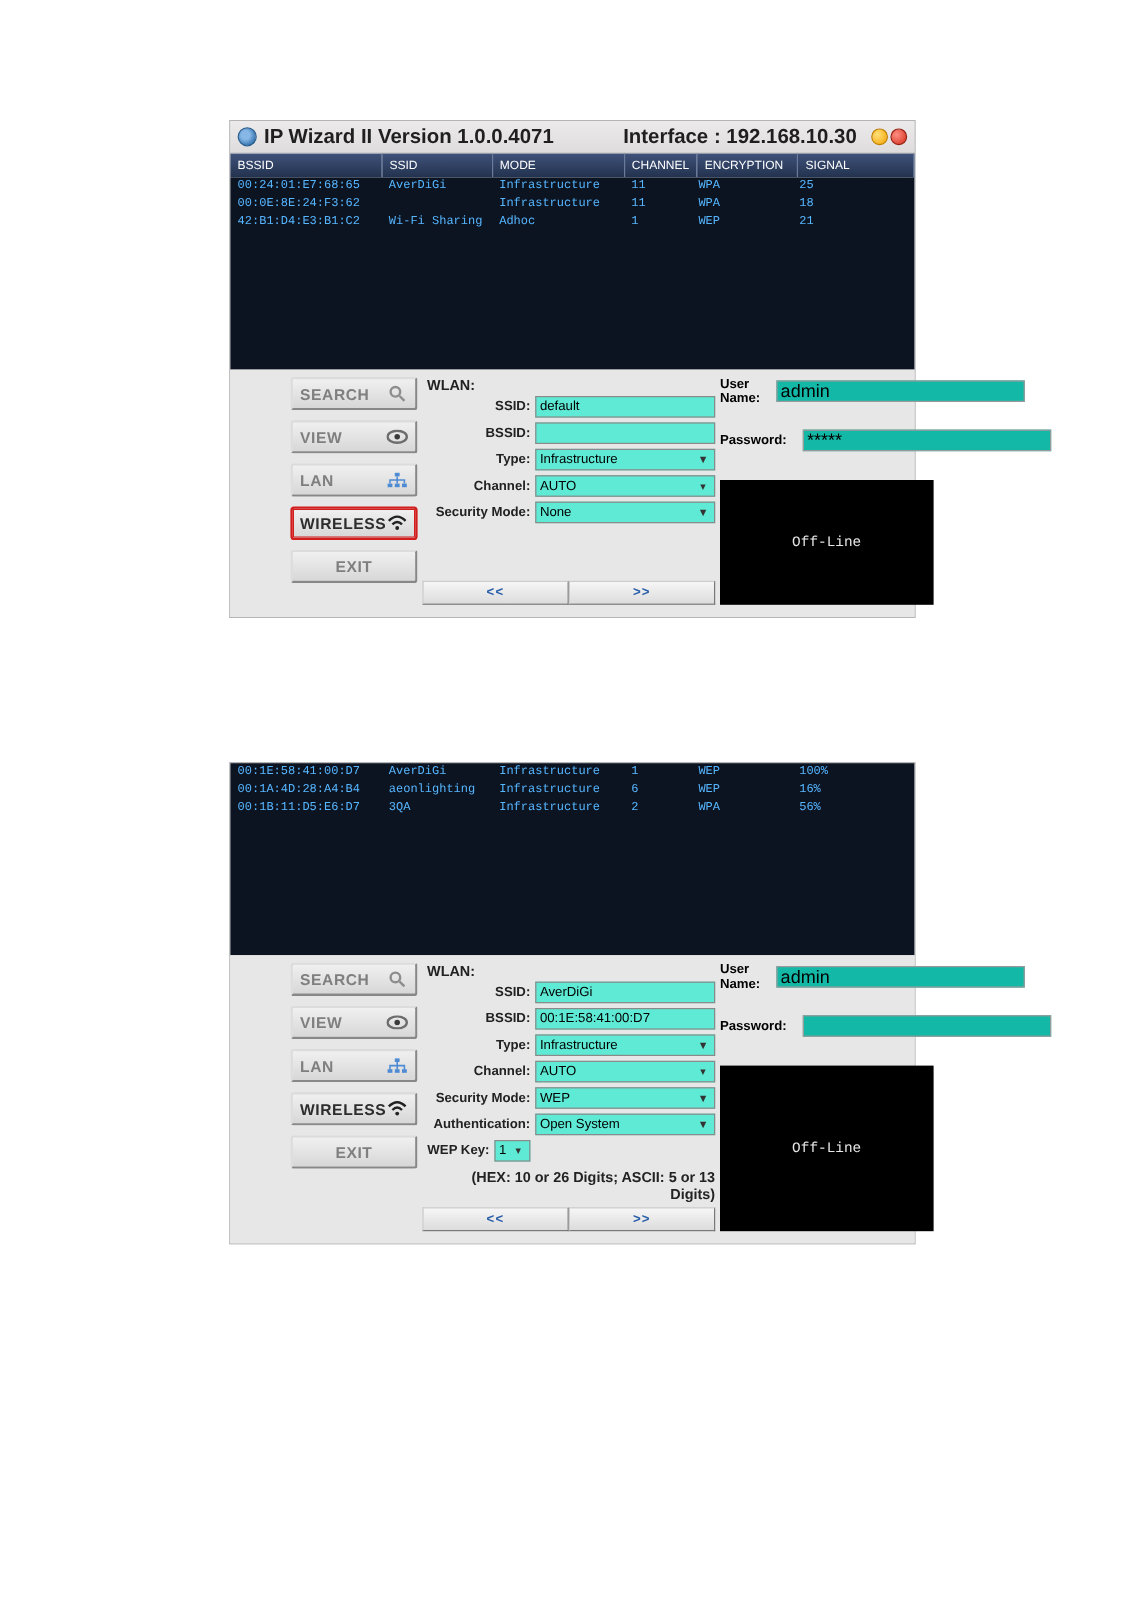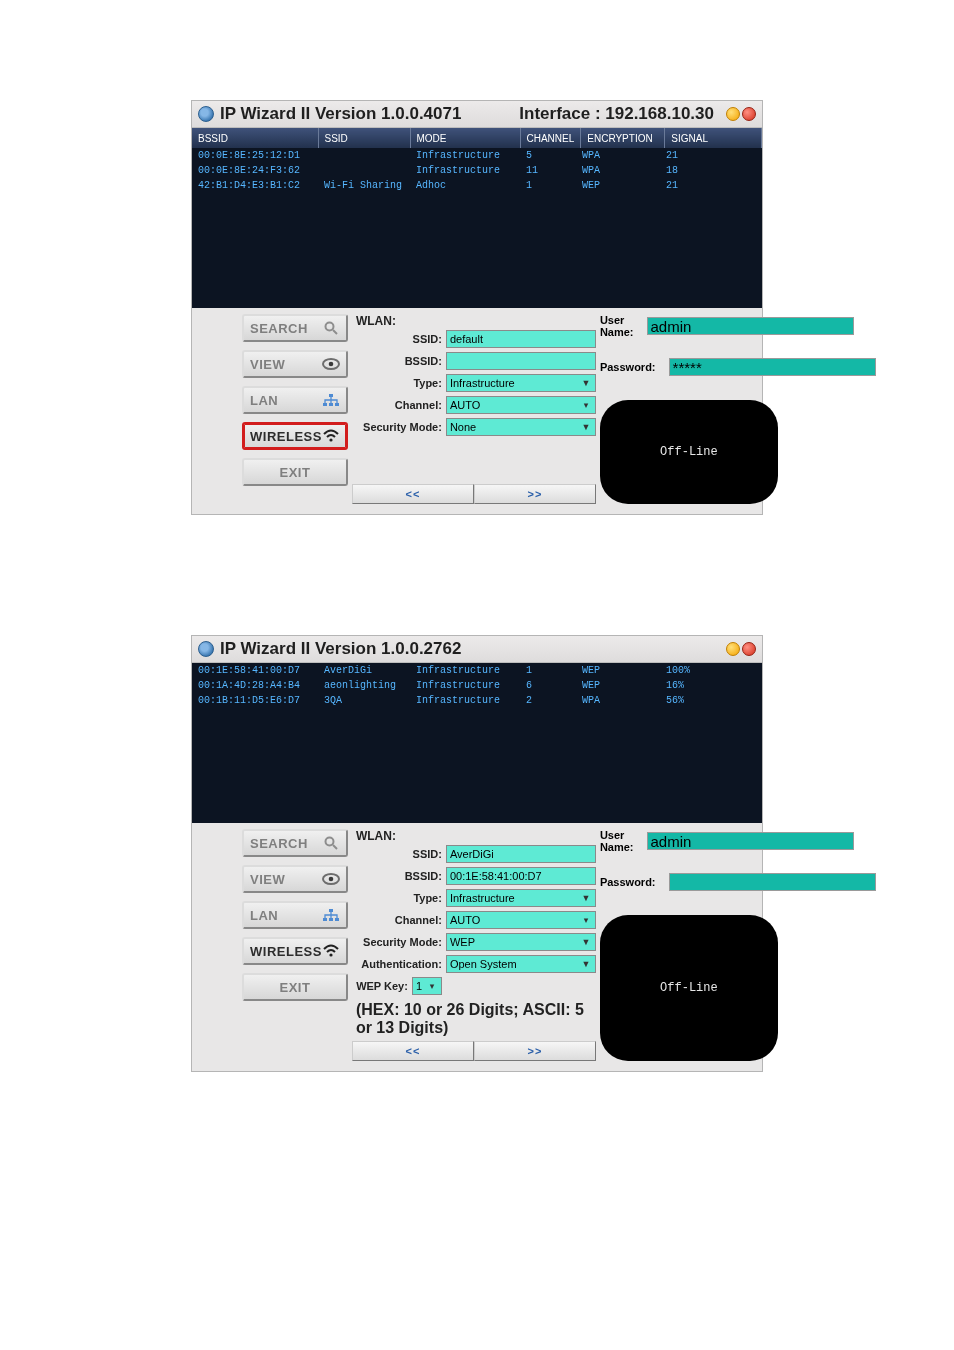--- a/index.html
+++ b/index.html
@@ -148,21 +148,21 @@
     padding: 0 3px;
   }
   .sel {
     display:flex; align-items:center; justify-content:space-between;
     cursor:pointer;
   }
   .sel .caret {
     width:12px; text-align:center; color:#333; font-size:9px;
   }
   .hint {
-    font-size:16px; font-weight:bold; color:#222; margin:2px 0 2px 4px;
+    font-size:12px; font-weight:bold; color:#222; margin:2px 0 2px 4px;text-align:right;
   }
   .nav-bottom {
     margin-top:auto;
     display:flex;
     gap:0;
   }
   .mini-btn {
     flex:1;
     height:18px;
     border:1px outset #ccc;
@@ -193,21 +193,20 @@
     margin-top:4px;
     flex:1;
     background:#000;
     min-height:96px;
     display:flex;
     align-items:center;
     justify-content:center;
     color:#e6e6e6;
     font-family:"Courier New", monospace;
     font-size:12px;
-    border-radius:28px;
   }
   .wlan-heading {
     font-weight:bold;
     font-size:12px;
     color:#222;
     margin:0 0 0 4px;
   }
   
   svg { display:block; }
 </style>
@@ -250,26 +249,26 @@
         <colgroup>
               <col style="width:126px">
               <col style="width:92px">
               <col style="width:110px">
               <col style="width:56px">
               <col style="width:84px">
               <col>
             </colgroup>
         <tbody>
           <tr>
-            <td>00:0E:8E:25:12:D1</td>
-            <td></td>
+            <td>00:24:01:E7:68:65</td>
+            <td>AverDiGi</td>
             <td>Infrastructure</td>
-            <td>5</td>
+            <td>11</td>
             <td>WPA</td>
-            <td>21</td>
+            <td>25</td>
           </tr>
           <tr>
             <td>00:0E:8E:24:F3:62</td>
             <td></td>
             <td>Infrastructure</td>
             <td>11</td>
             <td>WPA</td>
             <td>18</td>
           </tr>
           <tr>
@@ -390,27 +389,20 @@
         </div>
         <div class="status-box">
           <span>Off-Line</span>
         </div>
       </div>
     </div>
   </div>
 </div>
 
 <div class="app-window">
-  <div class="titlebar">
-    <span class="app-icon"></span>
-    <span class="title-left">IP Wizard II  Version 1.0.0.2762</span>
-    <span class="title-right"></span>
-    <span class="circle yellow"></span>
-    <span class="circle red"></span>
-  </div>
   <div class="content">
     <div class="net-body-wrap">
       <table class="net-table">
         <colgroup>
               <col style="width:126px">
               <col style="width:92px">
               <col style="width:110px">
               <col style="width:56px">
               <col style="width:84px">
               <col>

